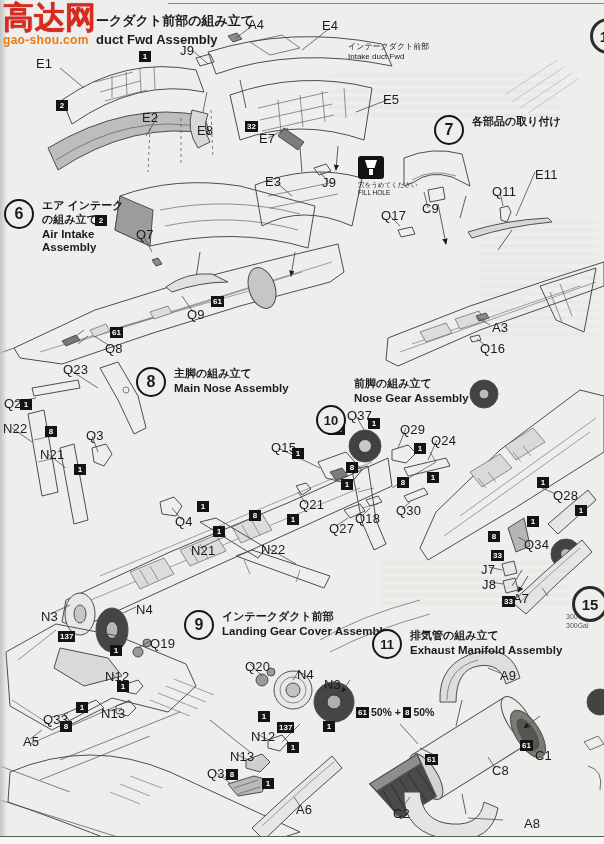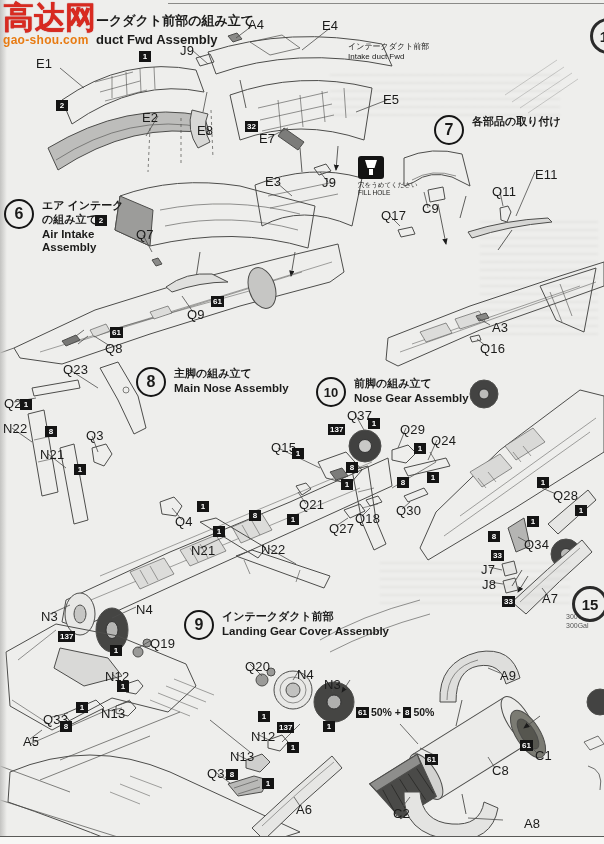--- a/index.html
+++ b/index.html
@@ -307,21 +307,21 @@
     <span class="plabel" style="left: 191px; top: 543px;">N21</span>
     <span class="plabel" style="left: 261px; top: 542px;">N22</span>
     <span class="plabel" style="left: 347px; top: 408px;">Q37</span>
     <span class="plabel" style="left: 400px; top: 422px;">Q29</span>
     <span class="plabel" style="left: 431px; top: 433px;">Q24</span>
     <span class="plabel" style="left: 396px; top: 503px;">Q30</span>
     <span class="plabel" style="left: 553px; top: 488px;">Q28</span>
     <span class="plabel" style="left: 524px; top: 537px;">Q34</span>
     <span class="plabel" style="left: 481px; top: 562px;">J7</span>
     <span class="plabel" style="left: 482px; top: 577px;">J8</span>
-    <span class="plabel" style="left: 542px; top: 591px;">A7</span>
+    <span class="plabel" style="left: 513px; top: 591px;">A7</span>
     <span class="plabel" style="left: 355px; top: 511px;">Q18</span>
     <span class="plabel" style="left: 329px; top: 521px;">Q27</span>
     <span class="plabel" style="left: 41px; top: 609px;">N3</span>
     <span class="plabel" style="left: 136px; top: 602px;">N4</span>
     <span class="plabel" style="left: 150px; top: 636px;">Q19</span>
     <span class="plabel" style="left: 105px; top: 669px;">N12</span>
     <span class="plabel" style="left: 101px; top: 706px;">N13</span>
     <span class="plabel" style="left: 43px; top: 712px;">Q33</span>
     <span class="plabel" style="left: 23px; top: 734px;">A5</span>
     <span class="plabel" style="left: 245px; top: 659px;">Q20</span>
@@ -392,28 +392,35 @@
       </div>
     </div>
     <div class="step" style="left: 136px; top: 367px;">
       <div class="step-circle">8</div>
       <div class="step-text">
         <div class="jp">主脚の組み立て</div>
         <div class="en">Main Nose Assembly</div>
       </div>
     </div>
     <div class="step" style="left: 316px; top: 377px;">
-      <div class="step-circle" style="font-size: 13px;">10</div>
+      <div class="step-circle" style="font-size: 13px; margin-top: 28px;">10</div>
       <div class="step-text">
         <div class="jp">前脚の組み立て</div>
         <div class="en">Nose Gear Assembly</div>
       </div>
     </div>
     <div class="step" style="left: 184px; top: 610px;">
       <div class="step-circle">9</div>
       <div class="step-text">
         <div class="jp">インテークダクト前部</div>
         <div class="en">Landing Gear Cover Assembly</div>
       </div>
     </div>
+    <div class="step" style="left: 372px; top: 629px;">
+      <div class="step-circle" style="font-size: 13px;">11</div>
+      <div class="step-text">
+        <div class="jp">排気管の組み立て</div>
+        <div class="en">Exhaust Manifold Assembly</div>
+      </div>
+    </div>
     <div class="cutcircle" style="left: 590px; top: 18px;">12</div>
     <div class="cutcircle" style="left: 572px; top: 586px;">15</div>
   </div>
 
 </body></html>

